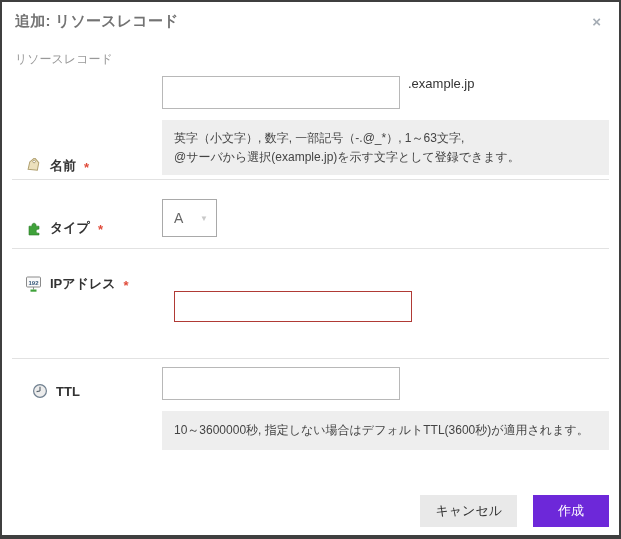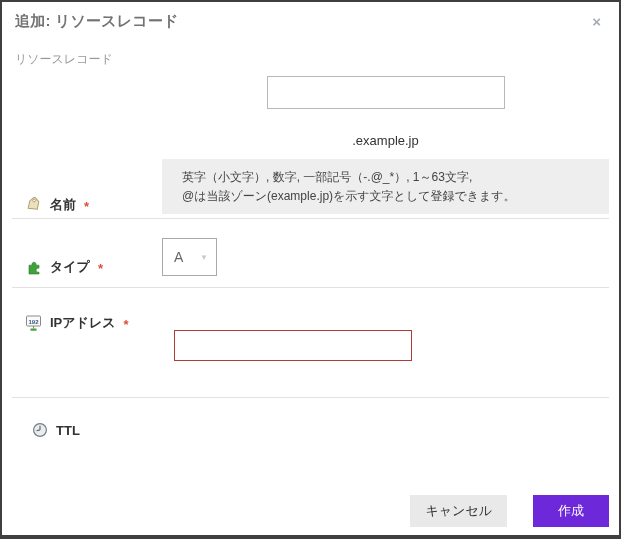--- a/index.html
+++ b/index.html
@@ -41,29 +41,29 @@
   .text-input {
     width: 238px; height: 33px;
     border: 1px solid #b8b8b8; background: #fff;
     font-size: 13px; padding: 0 6px;
     font-family: "Liberation Sans", sans-serif;
     outline: none;
   }
   .hint-box {
     background: #eeeeee;
     margin-top: 11px;
-    padding: 9px 20px;
+    padding: 9px 12px;
     font-size: 12px; color: #444; line-height: 1.55;
   }
   .hint-line { display: block; }
 
   
   .row-name { padding: 8px 0 4px; }
   .row-name .label-col { }
-  .name-line { display: flex; align-items: center; gap: 24px; flex-direction: column; }
+  .name-line { display: flex; align-items: flex-start; gap: 8px; }
   .suffix { font-size: 13px; color: #333; }
 
   
   .row-type { padding: 12px 0 11px; margin-top: 7px; }
   .select-box {
     width: 55px; height: 38px;
     border: 1px solid #a9a9a9; background: #fff;
     display: flex; align-items: center; justify-content: space-between;
     padding: 0 8px 0 11px;
     cursor: pointer;
@@ -94,21 +94,21 @@
   }
 
   
   .row-ttl { padding: 8px 0 0; }
   .row-ttl .label-col { align-self: flex-start; padding-top: 16px; padding-left: 29px; }
   .row-ttl .hint-box { padding: 10px 12px; }
 
   
   .dlg-footer {
     position: absolute; right: 10px; bottom: 8px;
-    display: flex; gap: 26px; align-items: center;
+    display: flex; gap: 16px; align-items: center;
   }
   .btn {
     font-family: "Liberation Sans", sans-serif;
     font-size: 13px; height: 32px; padding: 0 15px;
     border: none; cursor: pointer; line-height: 32px;
   }
   .btn-cancel { background: #e9e9e9; color: #333; }
   .btn-create { background: #6d28d9; color: #fff; padding: 0 25px; }
 </style>
 </head>
@@ -135,21 +135,21 @@
       <span>名前</span>
         <span class="req">*</span>
     </div>
     <div class="field-col">
       <div class="name-line">
         <input class="text-input" type="text" value="" style="">
         <span class="suffix">.example.jp</span>
       </div>
       <div class="hint-box">
         <span class="hint-line">英字（小文字）, 数字, 一部記号（-.@_*）, 1～63文字,</span>
-        <span class="hint-line">@は当該ゾーン(example.jp)を示す文字として登録できます。</span>
+        <span class="hint-line">@サーバから選択(example.jp)を示す文字として登録できます。</span>
       </div>
     </div>
   </div>
 
   <div class="divider"></div>
 
   <div class="row row-type">
     <div class="label-col">
       <span class="icon">
         <svg width="17" height="17" viewBox="0 0 17 17">
@@ -193,20 +193,24 @@
     <div class="label-col">
       <span class="icon">
         <svg width="16" height="16" viewBox="0 0 16 16">
           <circle cx="8" cy="8" r="6.4" fill="#ececec" stroke="#6f7f8f" stroke-width="1.2"></circle>
           <line x1="8" y1="8" x2="8" y2="3.8" stroke="#55606a" stroke-width="1.1"></line>
           <line x1="8" y1="8" x2="4.6" y2="8.6" stroke="#55606a" stroke-width="1.1"></line>
         </svg>
       </span>
       <span>TTL</span>
     </div>
+    <div class="field-col">
+      <input class="text-input" type="text" value="" style="">
+      <div class="hint-box">10～3600000秒, 指定しない場合はデフォルトTTL(3600秒)が適用されます。</div>
+    </div>
   </div>
 
   <div class="dlg-footer">
     <button class="btn btn-cancel">キャンセル</button>
     <button class="btn btn-create">作成</button>
   </div>
 
 </div>
 
 </body></html>

